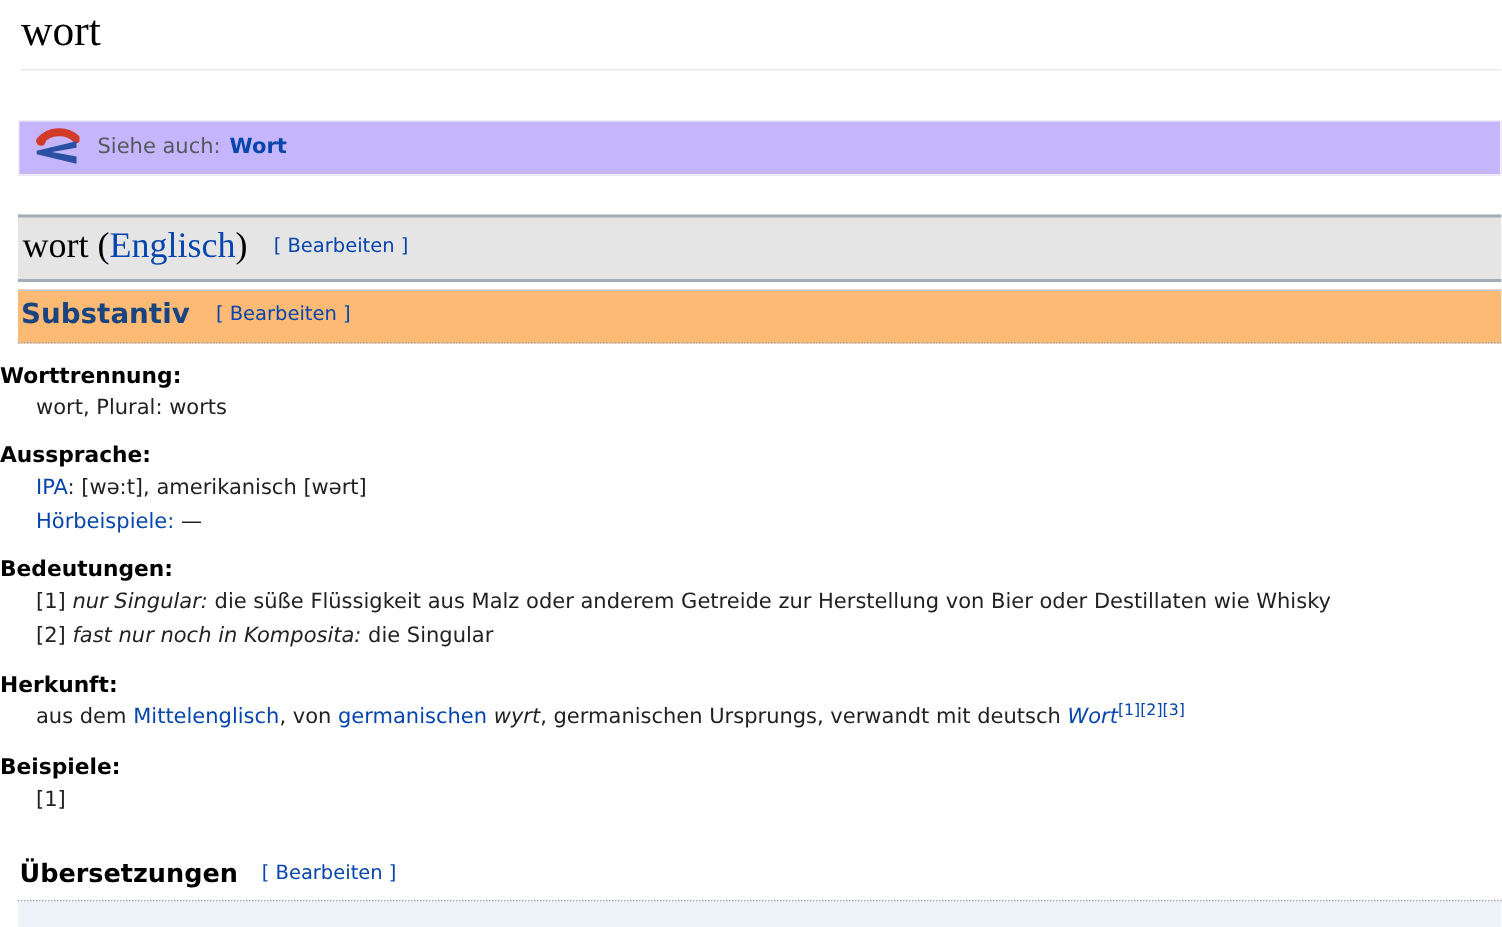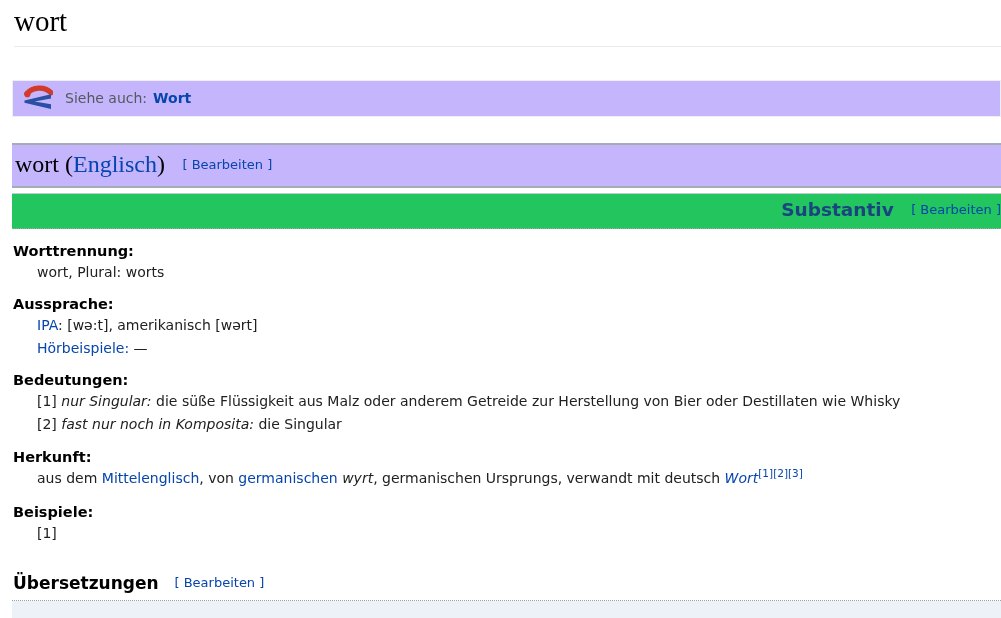--- a/index.html
+++ b/index.html
@@ -33,48 +33,47 @@
     display: flex; align-items: center;
     padding-left: 9px;
   }
   .siehe-icon { width: 31px; height: 27px; margin-right: 12px; flex: 0 0 auto; }
   .siehe-text { color: #54595d; }
   .siehe-link { font-weight: bold; }
 
   
   .h2-band {
     margin: 26px 0 0 12px;
-    background: #c4b5fd;
+    background: #e5e5e5;
     border-top: 2px solid #a4adb5;
     border-bottom: 2px solid #a4adb5;
     padding: 6px 0 8px 3px;
   }
   .h2-title {
     font-family: "Liberation Serif", "DejaVu Serif", serif;
     font-size: 24px; font-weight: 400; color: #000;
     display: inline;
   }
   .edit-link { font-size: 13px; margin-left: 13px; vertical-align: 3px; }
 
   
   .h3-band {
     margin: 5px 0 0 12px;
-    background: #22c55e;
+    background: #fdba74;
     border-top: 1px solid #c3cad1;
     border-bottom: 1px dotted #a2a9b1;
     padding: 5px 0 8px 2px;
-    text-align: right;
   }
   .h3-title {
     font-size: 18.5px; font-weight: bold; color: #1a4480; display: inline;
   }
   .h3-band .edit-link { vertical-align: 2px; }
 
   
-  .dict { margin-left: 13px; }
+  .dict { }
   .dict dt {
     font-weight: bold; font-size: 14.5px; color: #000;
   }
   .dict dd { margin: 4px 0 0 24px; line-height: 19px; }
   .mt11 { margin-top: 11px; } .mt14 { margin-top: 14px; }
   .mt15 { margin-top: 15px; } .mt16 { margin-top: 16px; }
   .dd-gap { margin-top: 7px; }
   i.qual { font-style: italic; }
   sup.ref { font-size: 10.5px; line-height: 0; vertical-align: super; }
 

